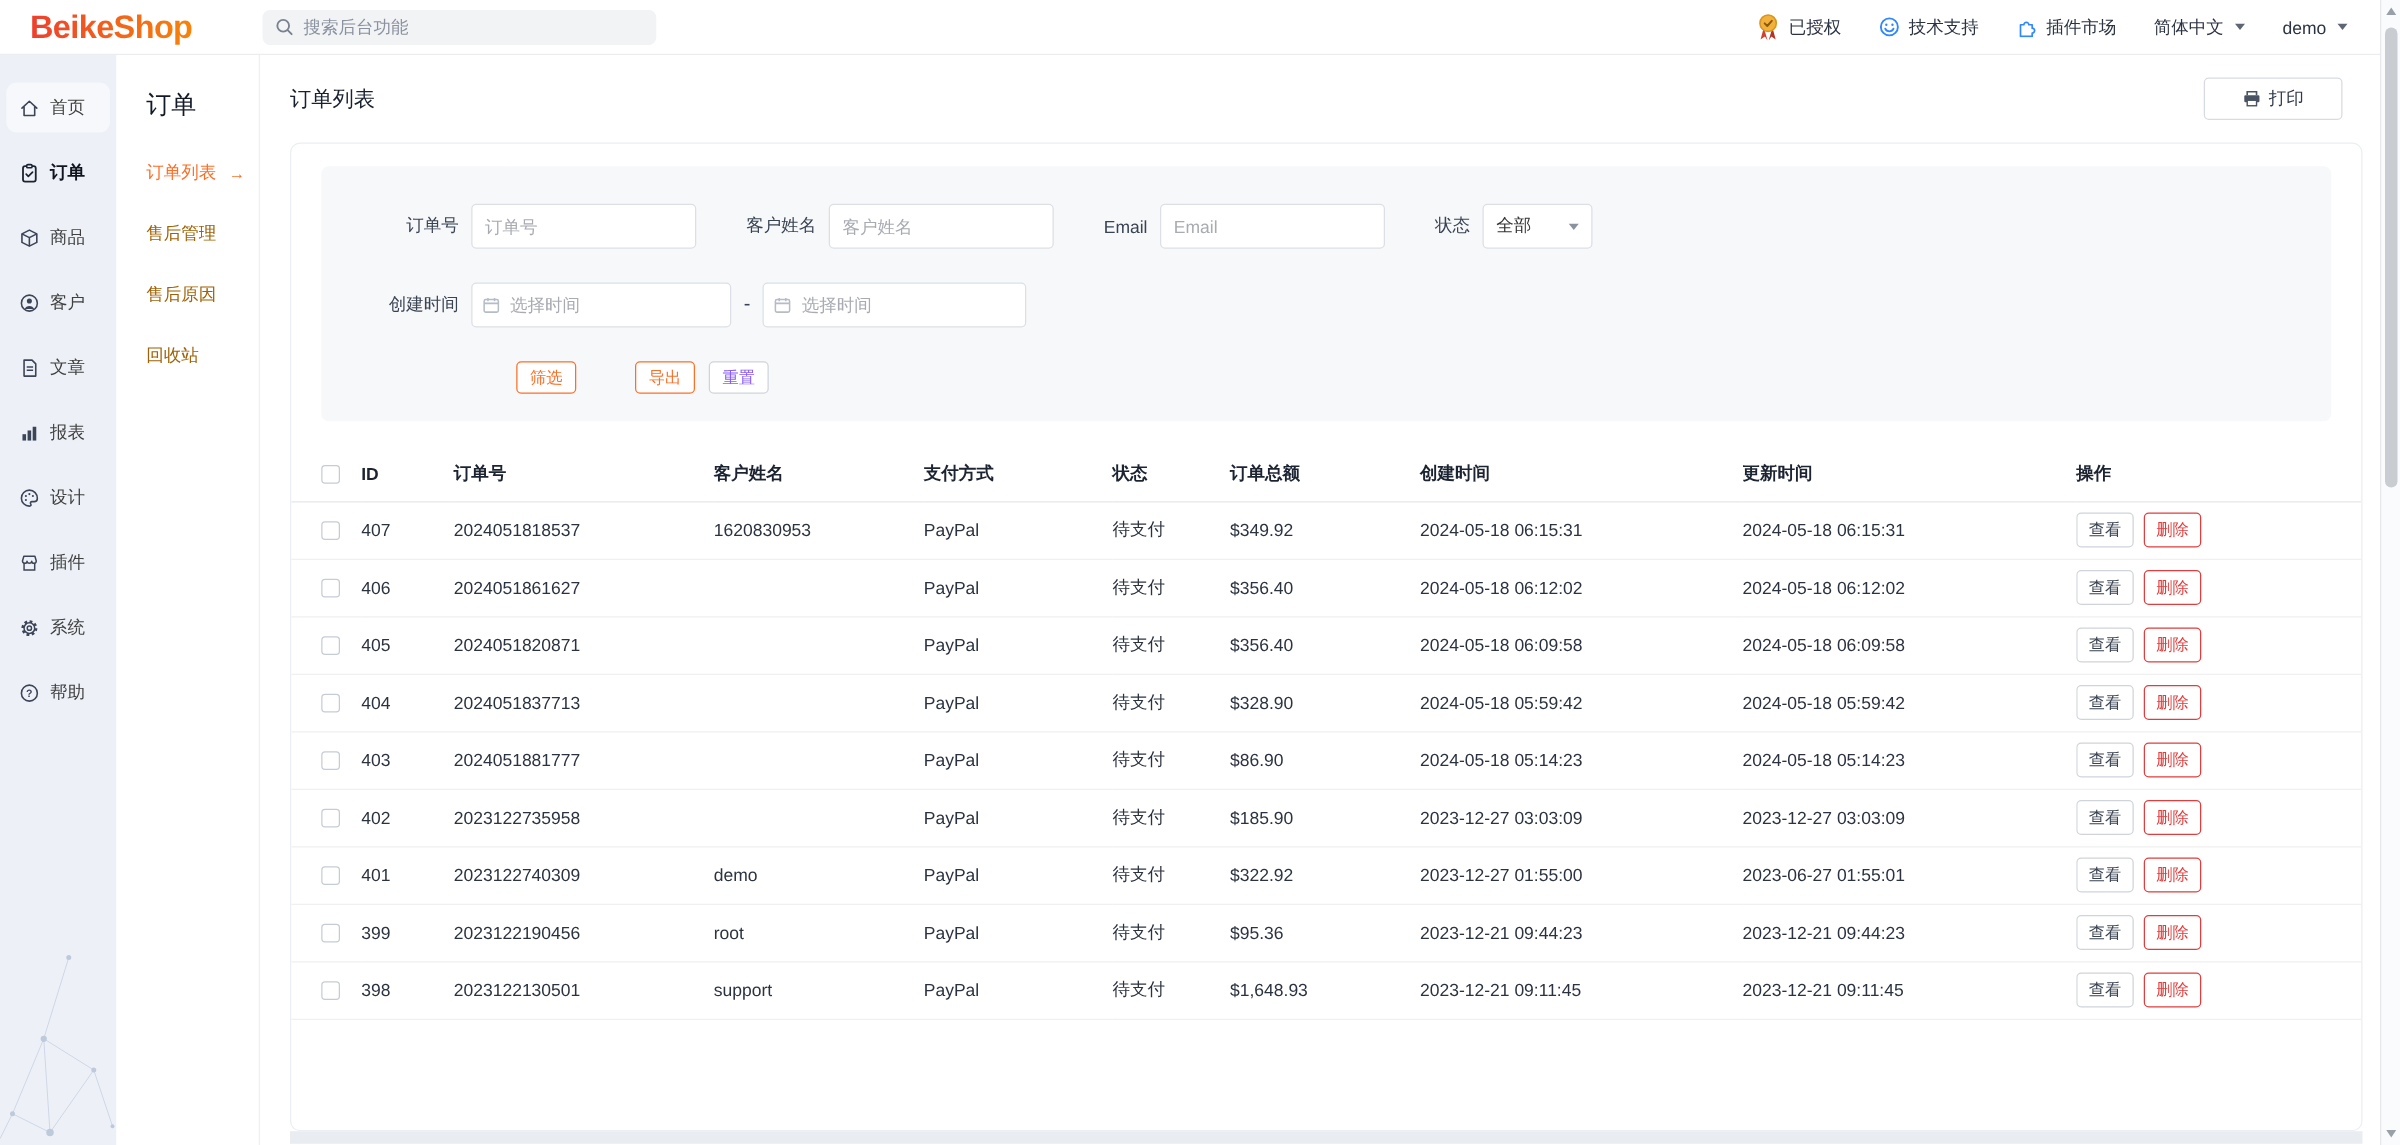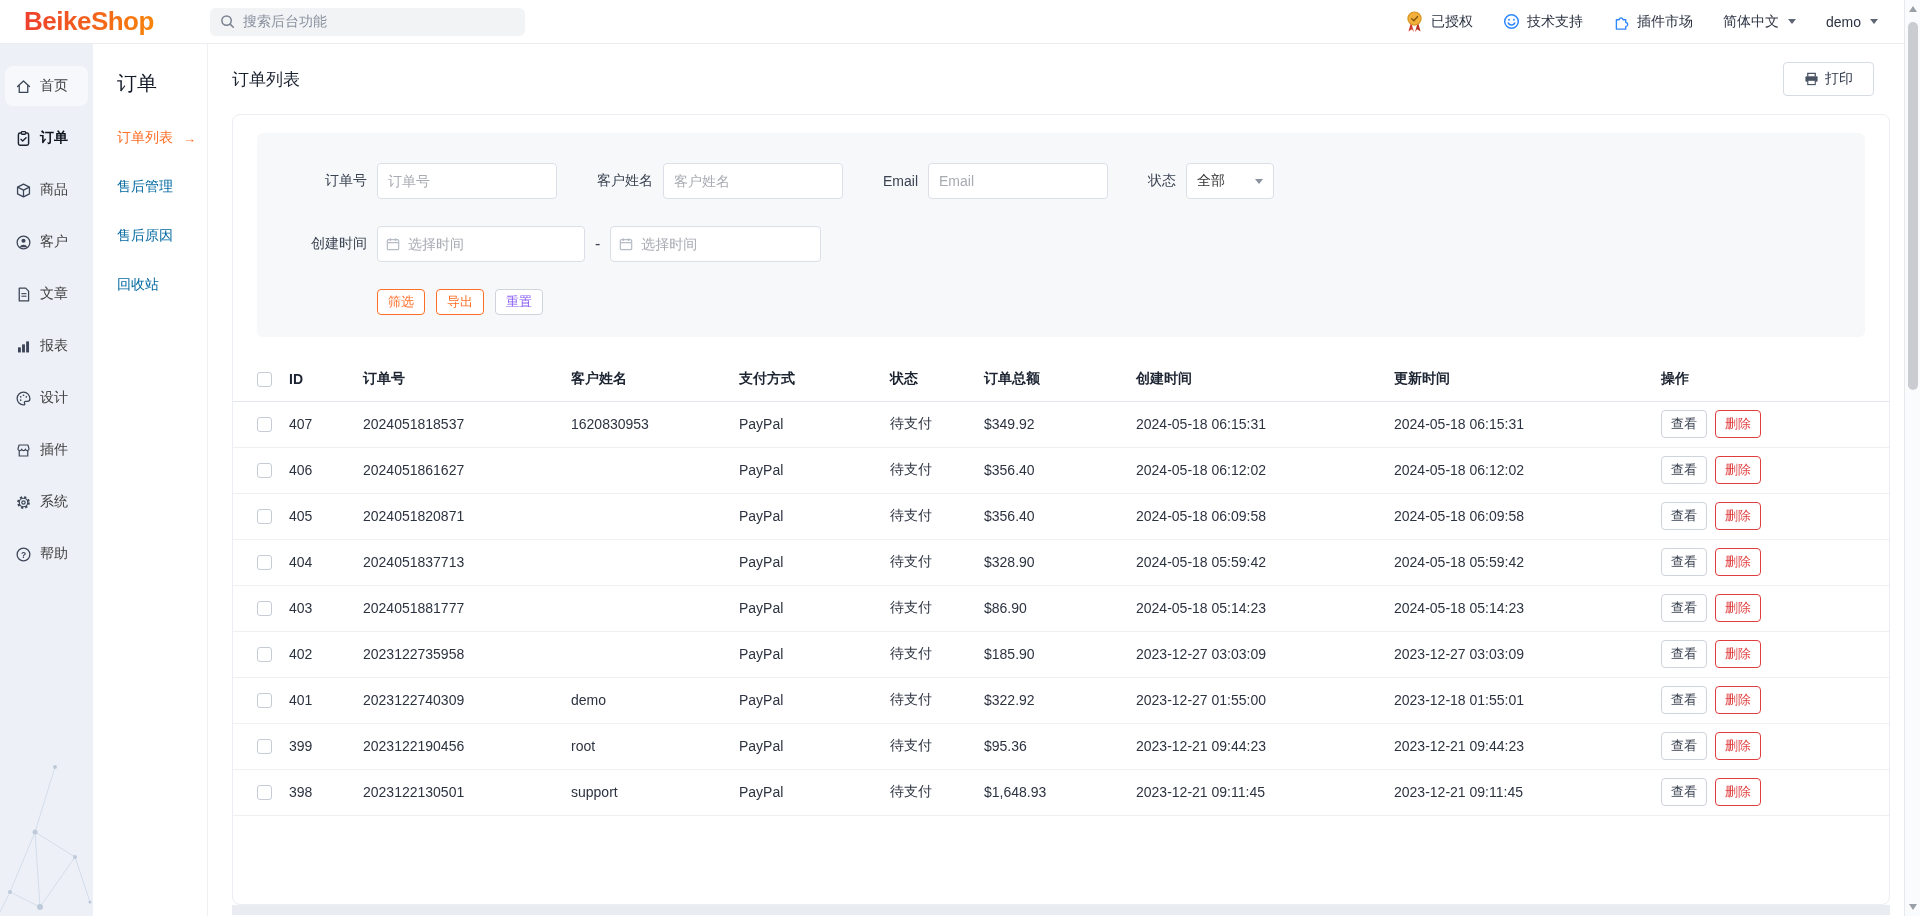--- a/index.html
+++ b/index.html
@@ -29,29 +29,29 @@
   .nav-item { height:40px; margin:0 5px 12px 5px; display:flex; align-items:center;
     padding-left:10px; gap:8px; font-size:14px; color:#404040; border-radius:8px; cursor:pointer; }
   .nav-item svg { flex:0 0 17px; }
   .nav-item.home-hl { background:#f6f8fb; }
   .nav-item.current { font-weight:700; color:#10151f; }
   .deco { position:absolute; left:0; bottom:0; opacity:.6; pointer-events:none; }
 
   
   .submenu { width:115px; background:#fff; border-right:1px solid #eef0f3; padding:26px 0 0 24px; flex:0 0 115px; }
   .submenu-title { font-size:20px; font-weight:500; color:#131a27; margin-bottom:32px; }
-  .submenu-item { font-size:14px; color:#0369a1; margin-bottom:31px; cursor:pointer; display:flex; align-items:center; gap:10px; }
+  .submenu-item { font-size:14px; color:#a16207; margin-bottom:31px; cursor:pointer; display:flex; align-items:center; gap:10px; }
   .submenu-item.active { color:var(--accent,#fd6e27); }
   .submenu-item .arr { color:var(--accent,#fd6e27); font-size:13px; }
 
   
   .main { flex:1; background:#fff; padding:0 30px 0 24px; display:flex; flex-direction:column; min-width:0; }
   .page-head { height:70px; display:flex; align-items:center; flex:0 0 70px; }
   .page-title { font-size:17px; font-weight:500; color:#19202e; }
-  .btn-print { margin-left:auto; margin-right:16px; height:34px; padding:0 20px; background:#fff;
+  .btn-print { margin-left:auto; margin-right:16px; height:34px; padding:0 30px; background:#fff;
     border:1px solid #d7dbe2; border-radius:4px; display:flex; align-items:center; gap:6px;
     font-size:14px; color:#30394a; cursor:pointer; }
 
   .card { border:1px solid #ebeef2; border-radius:8px; background:#fff; height:791px; overflow:hidden; }
 
   
   .filter-panel { margin:18px 24px 0 24px; background:#f7f8fa; border-radius:6px; padding:30px 0 22px 0; }
   .frow { display:flex; align-items:center; margin-bottom:27px; }
   .frow:last-child { margin-bottom:0; }
   .fgroup { display:flex; align-items:center; margin-right:40px; }
@@ -64,21 +64,21 @@
   .f-select { width:88px; height:36px; border:1px solid #dcdfe6; border-radius:4px; background:#fff;
     display:flex; align-items:center; padding:0 10px; font-size:14px; color:#333; cursor:pointer; }
   .f-select .chev { margin-left:auto; border-top-color:#8a919f; }
   .date-wrap { position:relative; display:flex; align-items:center; }
   .date-wrap svg { position:absolute; left:9px; }
   .date-wrap .f-input { padding-left:30px; }
   .dash { margin:0 10px; color:#3a4352; }
   .fbuttons { margin-left:120px; display:flex; gap:11px; }
   .btn-sm { height:26px; padding:0 10px; font-size:13px; border-radius:4px; background:#fff; cursor:pointer;
     font-family:inherit; display:flex; align-items:center; }
-  .btn-accent { border:1px solid var(--accent,#fd6e27); color:var(--accent,#fd6e27); }
+  .btn-accent { border:1px solid var(--accent,#fd6e27); color:var(--accent,#fd6e27);margin-left:36px; }
   .btn-plain { border:1px solid #cfd4db; color:#8b5cf6; }
 
   
   table { width:100%; border-collapse:collapse; table-layout:fixed; font-size:14px; margin-top:20px; }
   th { text-align:left; font-weight:700; color:#1c2331; height:44px; border-bottom:1px solid #e4e7eb; }
   td { height:46px; border-bottom:1px solid #f0f0f0; color:#2c3340; white-space:nowrap; overflow:hidden; }
   tr:last-child td { border-bottom:1px solid #f0f0f0; }
   .cb-cell { padding-left:24px; }
   input[type=checkbox] { appearance:none; -webkit-appearance:none; width:15px; height:15px;
     border:1px solid #c6ccd6; border-radius:3px; background:#fff; cursor:pointer; vertical-align:middle; }
@@ -472,21 +472,21 @@
               </tr>
               <tr>
                 <td class="cb-cell"><input type="checkbox" style=""></td>
                 <td>401</td>
                 <td>2023122740309</td>
                 <td>demo</td>
                 <td>PayPal</td>
                 <td>待支付</td>
                 <td>$322.92</td>
                 <td>2023-12-27 01:55:00</td>
-                <td>2023-12-18 01:55:01</td>
+                <td>2023-06-27 01:55:01</td>
                 <td><button class="btn-view">查看</button><button class="btn-del">删除</button></td>
               </tr>
               <tr>
                 <td class="cb-cell"><input type="checkbox" style=""></td>
                 <td>399</td>
                 <td>2023122190456</td>
                 <td>root</td>
                 <td>PayPal</td>
                 <td>待支付</td>
                 <td>$95.36</td>

